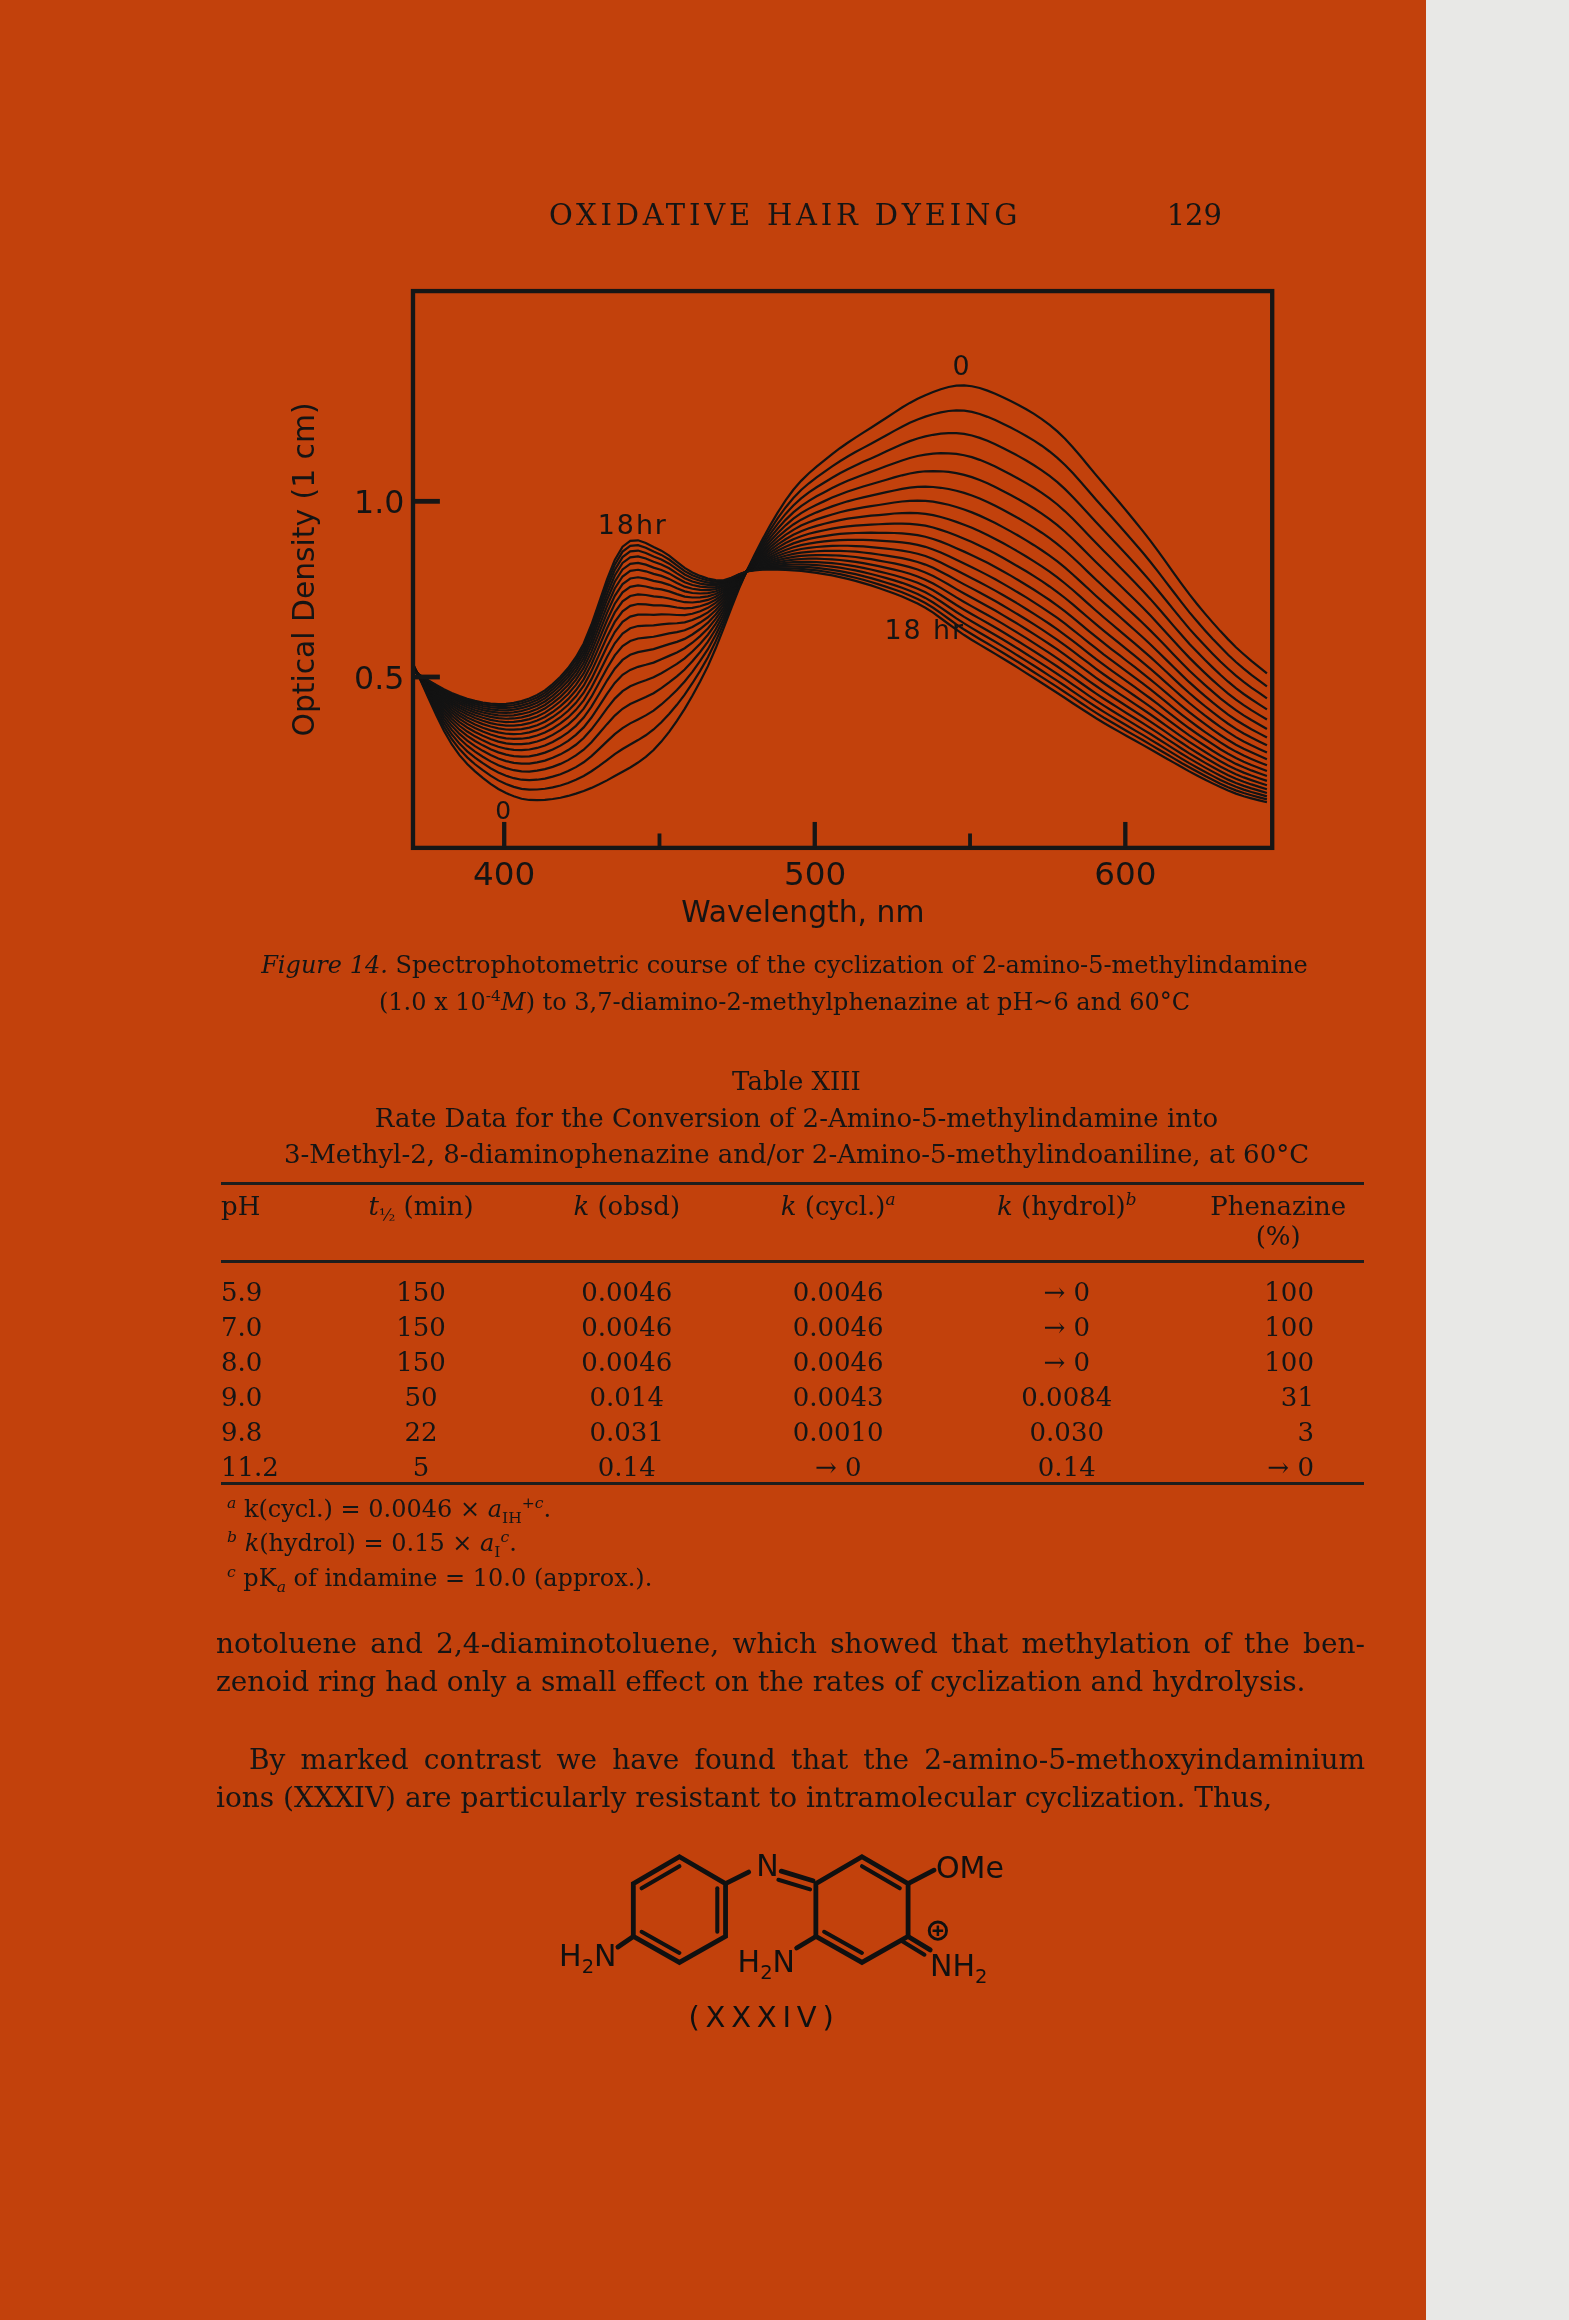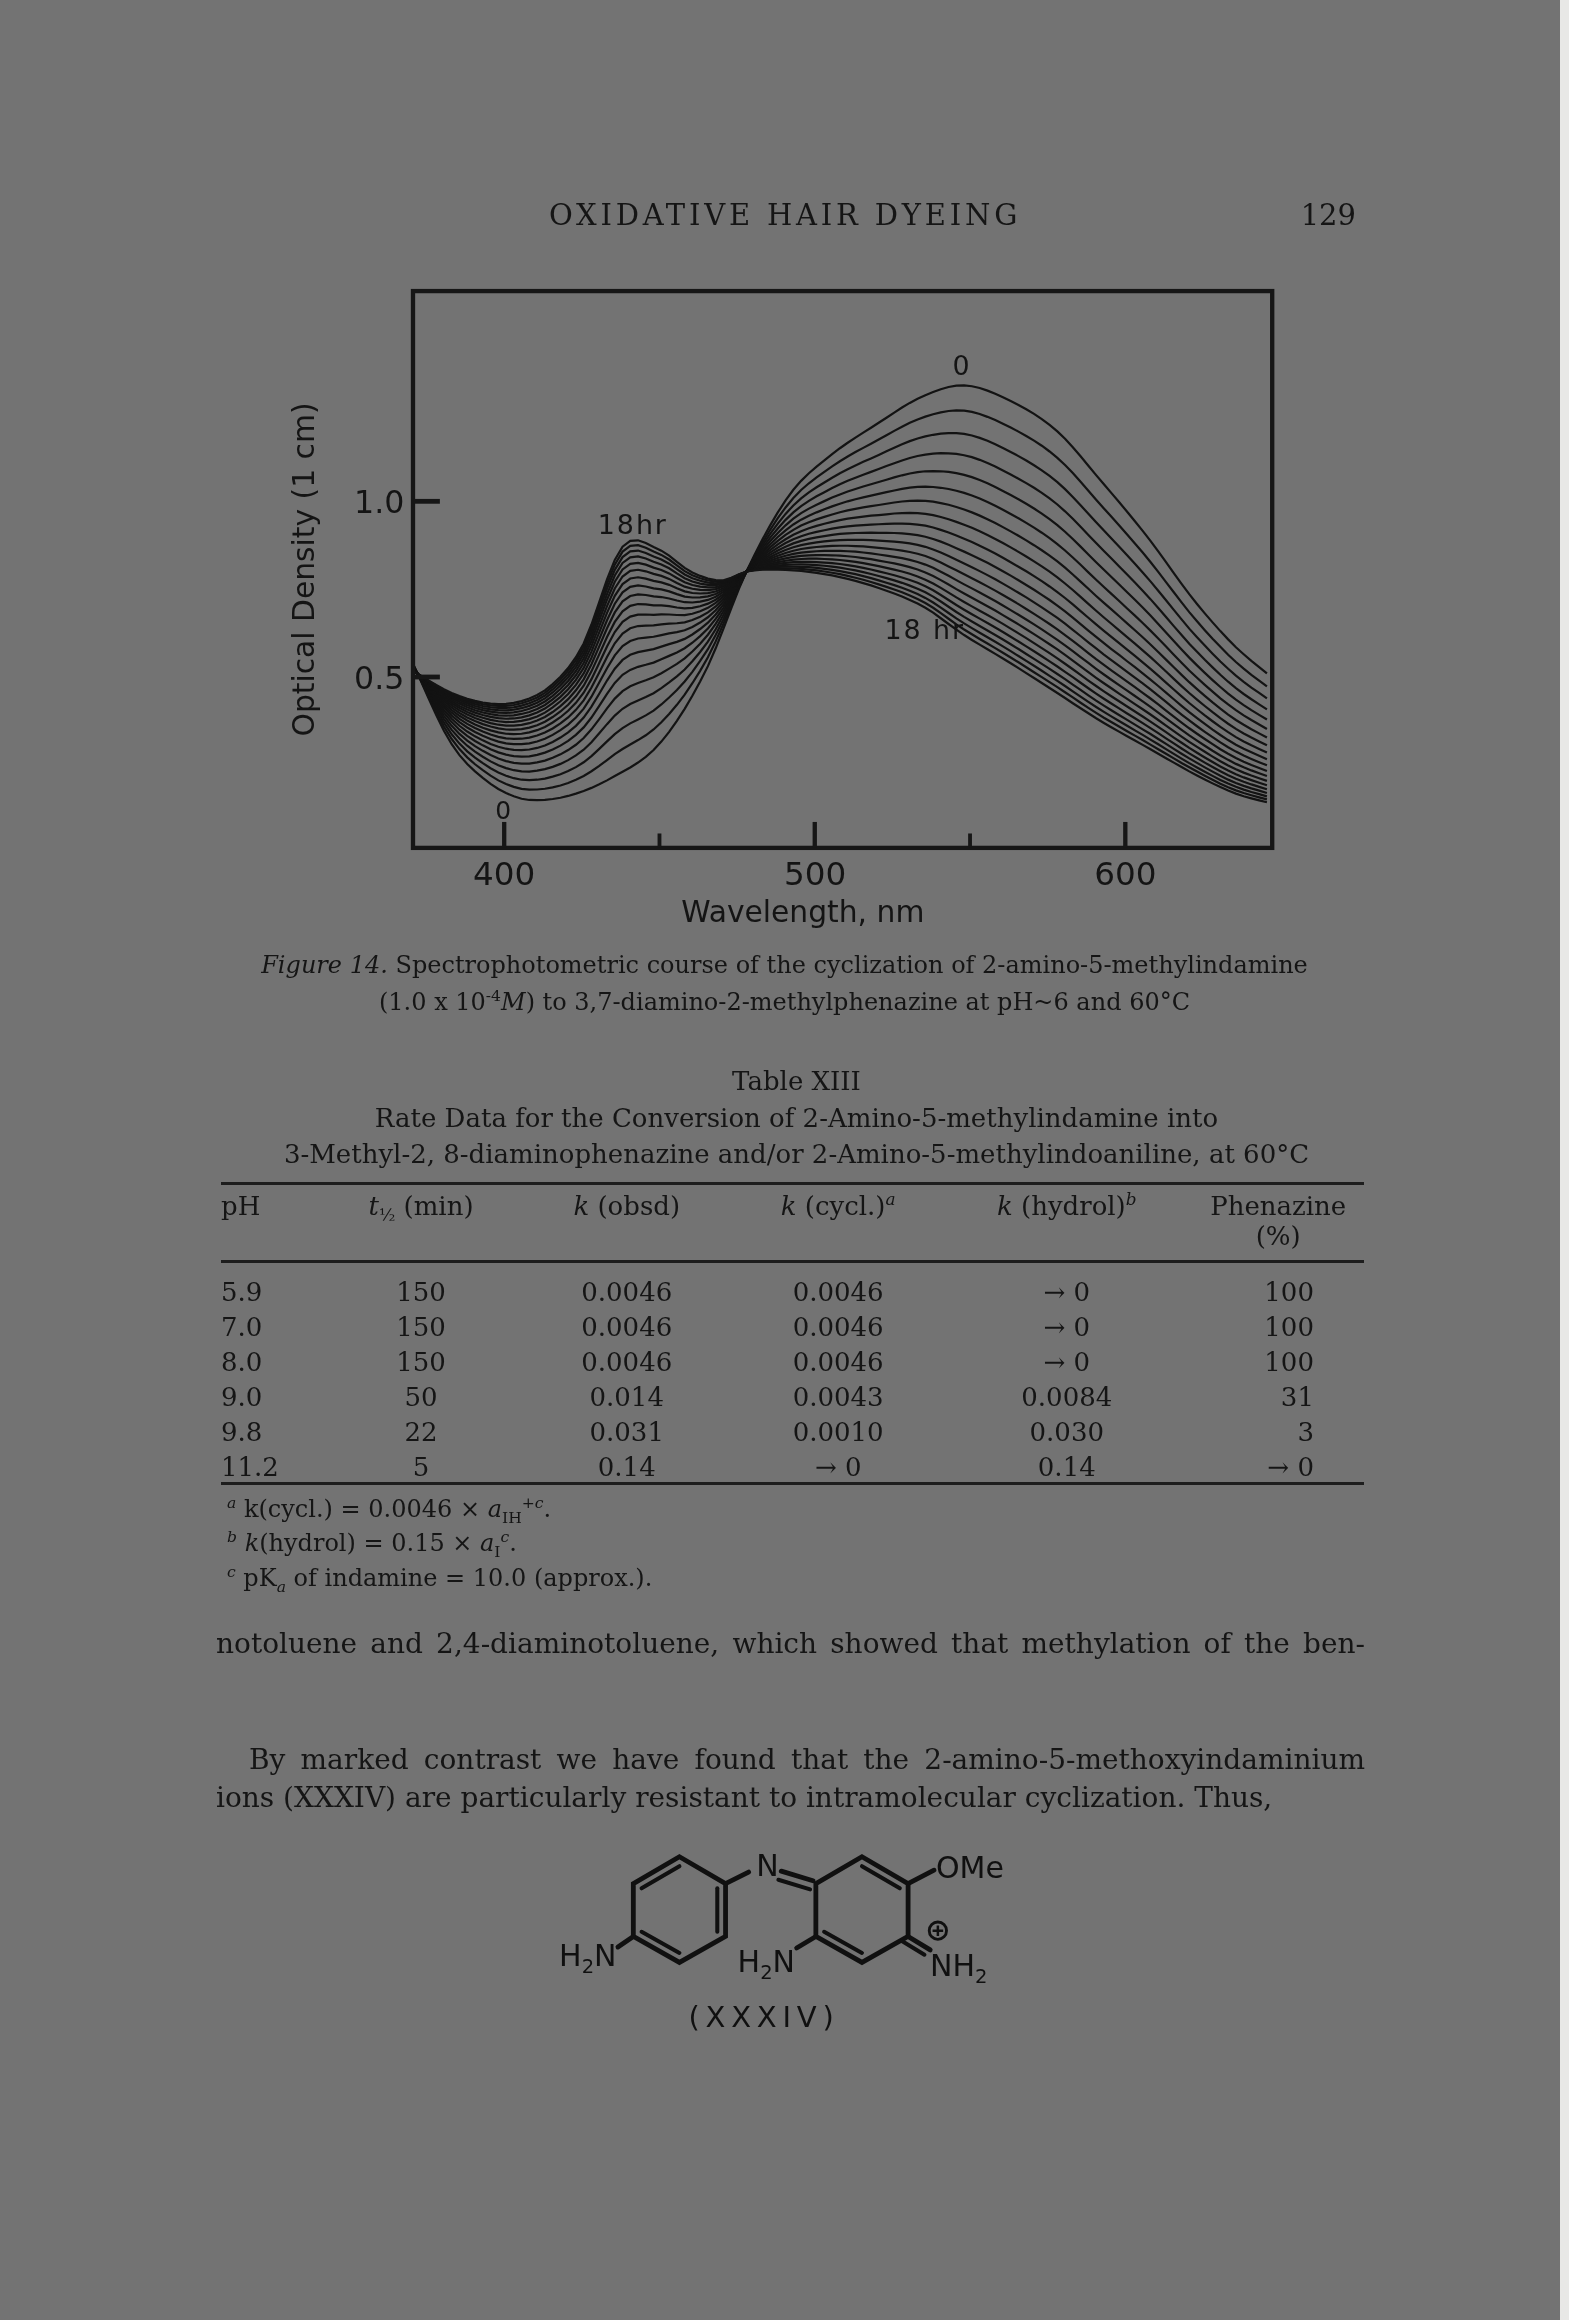--- a/index.html
+++ b/index.html
@@ -1,16 +1,16 @@
 <!DOCTYPE html>
 <html><head>
 <meta charset="utf-8">
 <style>
   html,body{margin:0;padding:0;background:#e8e8e6;}
-  #page{position:relative;width:1560px;height:2320px;background:#737373;color:#151515;
+  #page{position:relative;width:1426px;height:2320px;background:#c2410c;color:#151515;
         font-family:"DejaVu Serif", serif;overflow:hidden;text-decoration:underline;}
   .abs{position:absolute;}
   
   #hdr-title{top:198px;left:0;width:1570px;text-align:center;font-size:29px;letter-spacing:3.8px;}
   #hdr-page{top:198px;right:204px;font-size:29px;}
   
   #chart-wrap{top:269px;left:240px;width:1114px;height:672px;}
   svg text{font-family:"DejaVu Sans", sans-serif;fill:#141414;}
   
   .cap-line{left:115px;width:1339px;text-align:center;font-size:24px;line-height:33px;}
@@ -166,20 +166,21 @@
         <div class="tcell c5">→ 0</div>
       </div>
     </div>
 
   <div class="abs fn" style="top:1495px;"><sup style="font-style: italic;">a</sup><span> k(cycl.) = 0.0046 × </span><span style="font-style: italic;">a</span><sub>IH</sub><sup>+</sup><sup style="font-style: italic;">c</sup><span>.</span></div>
   <div class="abs fn" style="top:1529px;"><sup style="font-style: italic;">b</sup><span> </span><span style="font-style: italic;">k</span><span>(hydrol) = 0.15 × </span><span style="font-style: italic;">a</span><sub>I</sub><sup style="font-style: italic;">c</sup><span>.</span></div>
   <div class="abs fn" style="top:1564px;"><sup style="font-style: italic;">c</sup><span> pK</span><sub style="font-style: italic;">a</sub><span> of indamine = 10.0 (approx.).</span></div>
 
   <div class="abs para" style="top:1625px;">
     <div class="bline">notoluene and 2,4-diaminotoluene, which showed that methylation of the ben-</div>
+    <div class="bline last">zenoid ring had only a small effect on the rates of cyclization and hydrolysis.</div>
   </div>
   <div class="abs para" style="top:1741px;">
     <div class="bline first">By marked contrast we have found that the 2-amino-5-methoxyindaminium</div>
     <div class="bline last">ions (XXXIV) are particularly resistant to intramolecular cyclization. Thus,</div>
   </div>
 
   <div class="abs" style="top:1825px;left:519px;width:538px;height:221px;">
     <svg width="538" height="221" viewBox="540 1900 560 230">
       <g stroke="#101010" stroke-width="5" fill="none" stroke-linecap="round">
 

